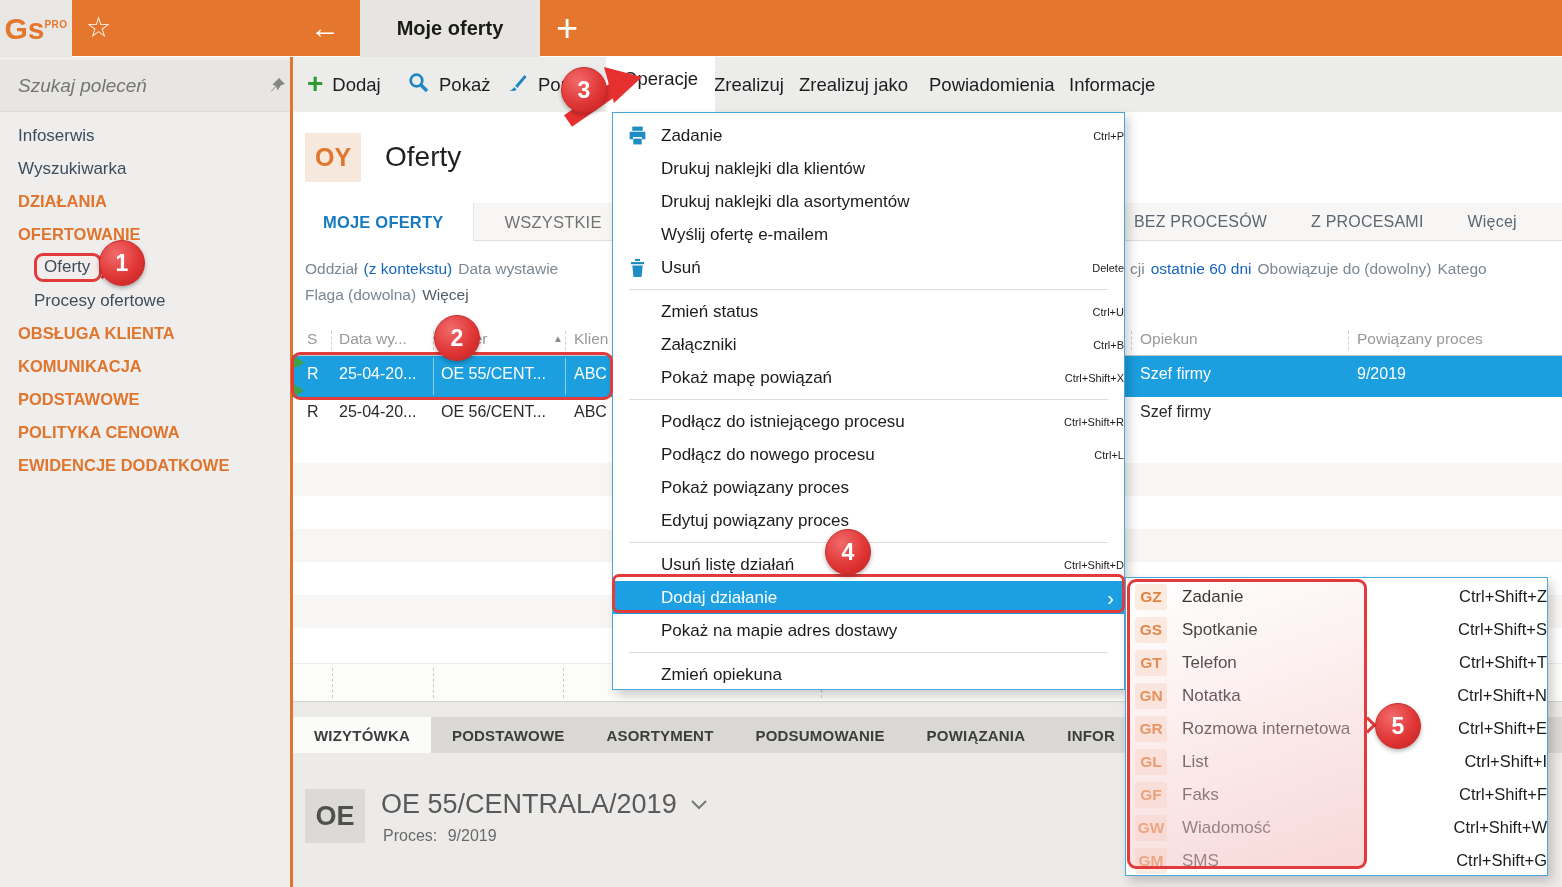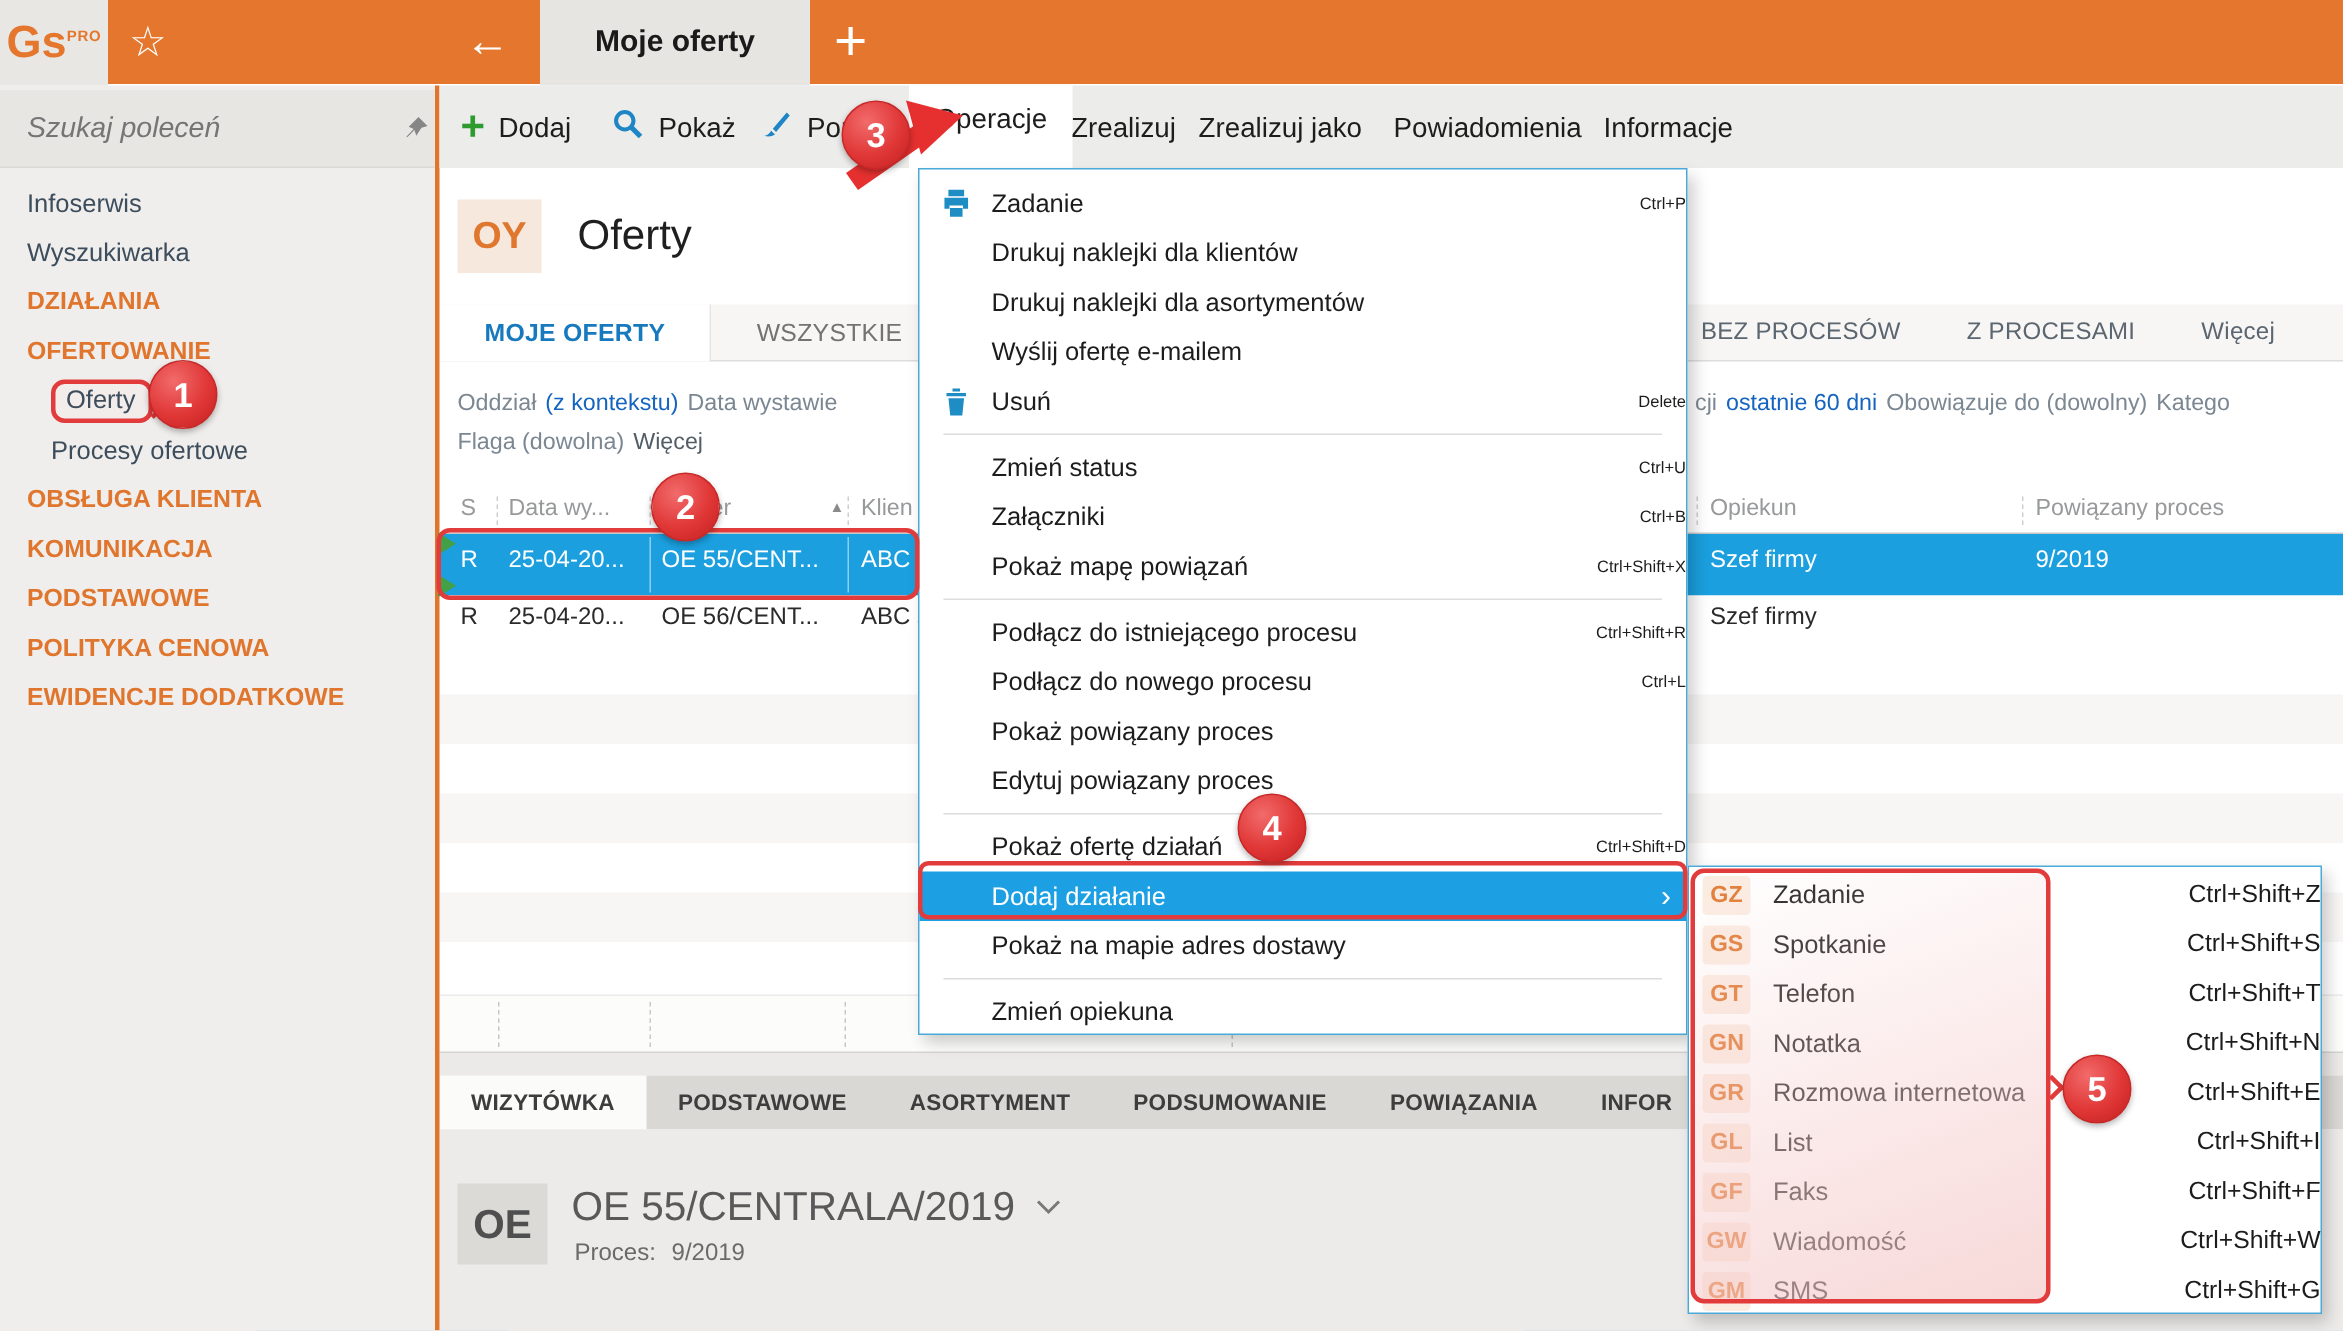--- a/index.html
+++ b/index.html
@@ -388,21 +388,21 @@
         <span class="mi-icon"></span>
         <span class="mi-label">Pokaż powiązany proces</span>
       </div>
       <div class="mi">
         <span class="mi-icon"></span>
         <span class="mi-label">Edytuj powiązany proces</span>
       </div>
       <div class="mi-sep"></div>
       <div class="mi">
         <span class="mi-icon"></span>
-        <span class="mi-label">Pokaż ofertę działań</span>
+        <span class="mi-label">Usuń listę działań</span>
         <span class="mi-short">Ctrl+Shift+D</span>
       </div>
       <div class="mi hl">
         <span class="mi-icon"></span>
         <span class="mi-label">Dodaj działanie</span>
         <span class="mi-arrow">›</span>
       </div>
       <div class="mi">
         <span class="mi-icon"></span>
         <span class="mi-label">Pokaż na mapie adres dostawy</span>

